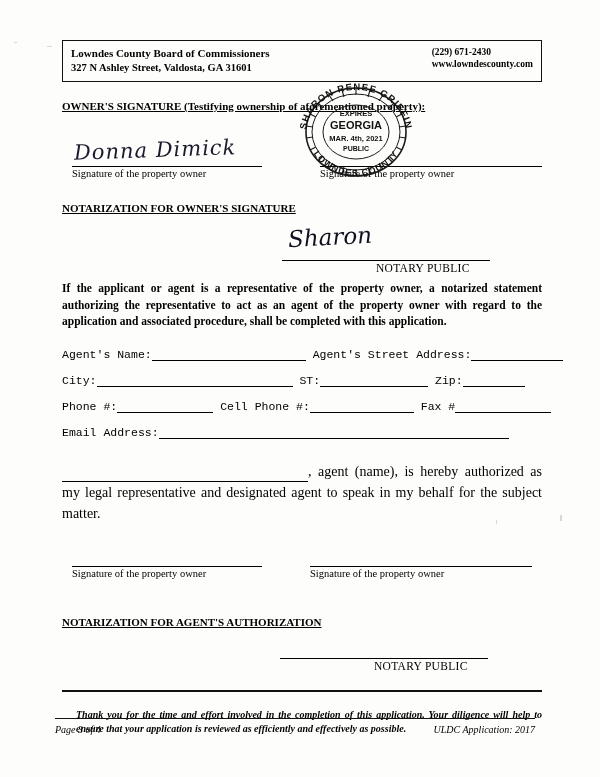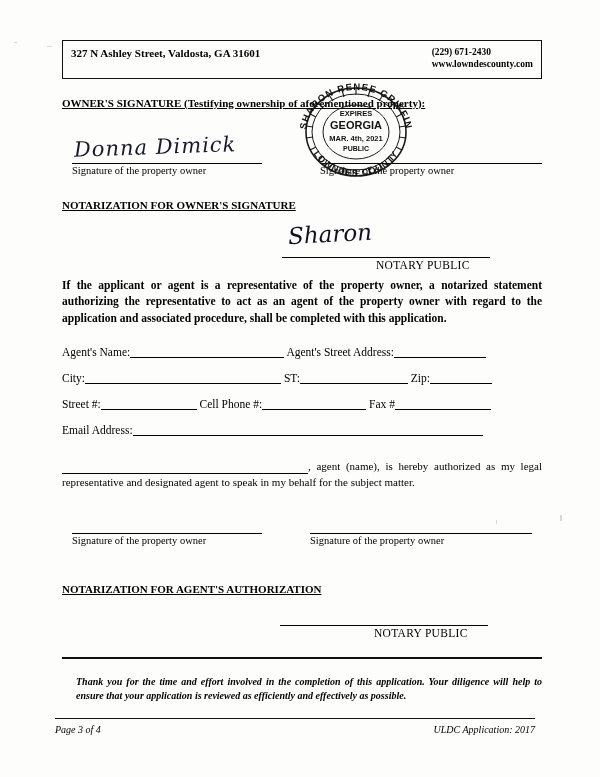--- a/index.html
+++ b/index.html
@@ -68,20 +68,21 @@
     font-weight: bold;
     font-size: 11.5px;
     line-height: 1.45;
     text-align: justify;
     margin-top: 16px;
   }
   .row {
     font-size: 11.5px;
     margin-top: 13px;
     white-space: nowrap;
+    font-family: Liberation Mono, monospace;
   }
   .fill {
     display: inline-block;
     border-bottom: 1px solid #000;
     height: 12px;
     vertical-align: bottom;
   }
 
   
   .sig-area {
@@ -128,21 +129,21 @@
   .stamp-wrap svg { display:block; }
 
   .notary-label {
     position: absolute;
     font-size: 11.5px;
     letter-spacing: .3px;
   }
 
   
   .auth-para {
-    font-size: 11px;
+    font-size: 14px;
     line-height: 1.5;
     text-align: justify;
     margin-top: 10px;
   }
   .long-blank {
     display: inline-block;
     border-bottom: 1px solid #000;
     width: 246px;
     height: 12px;
     vertical-align: bottom;
@@ -195,20 +196,21 @@
 
   <div class="speckle" style="left:14px;top:42px;width:3px;height:1px;"></div>
   <div class="speckle" style="left:47px;top:46px;width:5px;height:1px;"></div>
   <div class="speckle" style="left:560px;top:515px;width:2px;height:6px;"></div>
   <div class="speckle" style="left:496px;top:520px;width:1px;height:4px;"></div>
 
   <div class="content">
 
     <div class="header-box">
       <div class="header-left">
+        <div>Lowndes County Board of Commissioners</div>
         <div>327 N Ashley Street, Valdosta, GA 31601</div>
       </div>
       <div class="header-right">
         <div>(229) 671-2430</div>
         <div>www.lowndescounty.com</div>
       </div>
     </div>
 
     <div class="sec-title">OWNER'S SIGNATURE (Testifying ownership of aforementioned property):</div>
 
@@ -236,21 +238,21 @@
       <span>Agent's Street Address:</span><span class="fill" style="width:92px;"></span>
     </div>
 
     <div class="row">
       <span>City:</span><span class="fill" style="width:196px;"></span>
       <span>ST:</span><span class="fill" style="width:108px;"></span>
       <span>Zip:</span><span class="fill" style="width:62px;"></span>
     </div>
 
     <div class="row">
-      <span>Street #:</span><span class="fill" style="width:96px;"></span>
+      <span>Phone #:</span><span class="fill" style="width:96px;"></span>
       <span>Cell Phone #:</span><span class="fill" style="width:104px;"></span>
       <span>Fax #</span><span class="fill" style="width:96px;"></span>
     </div>
 
     <div class="row">
       <span>Email Address:</span><span class="fill" style="width:350px;"></span>
     </div>
 
 
     <div class="auth-para" style="margin-top:22px;">

